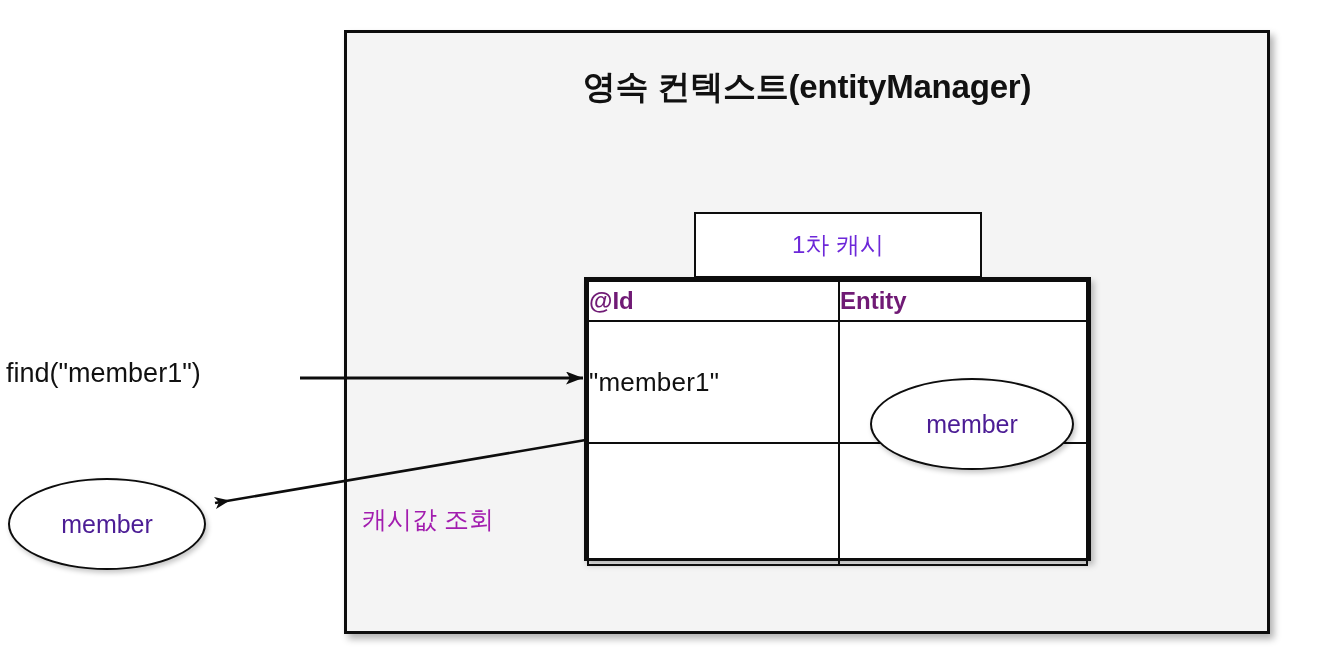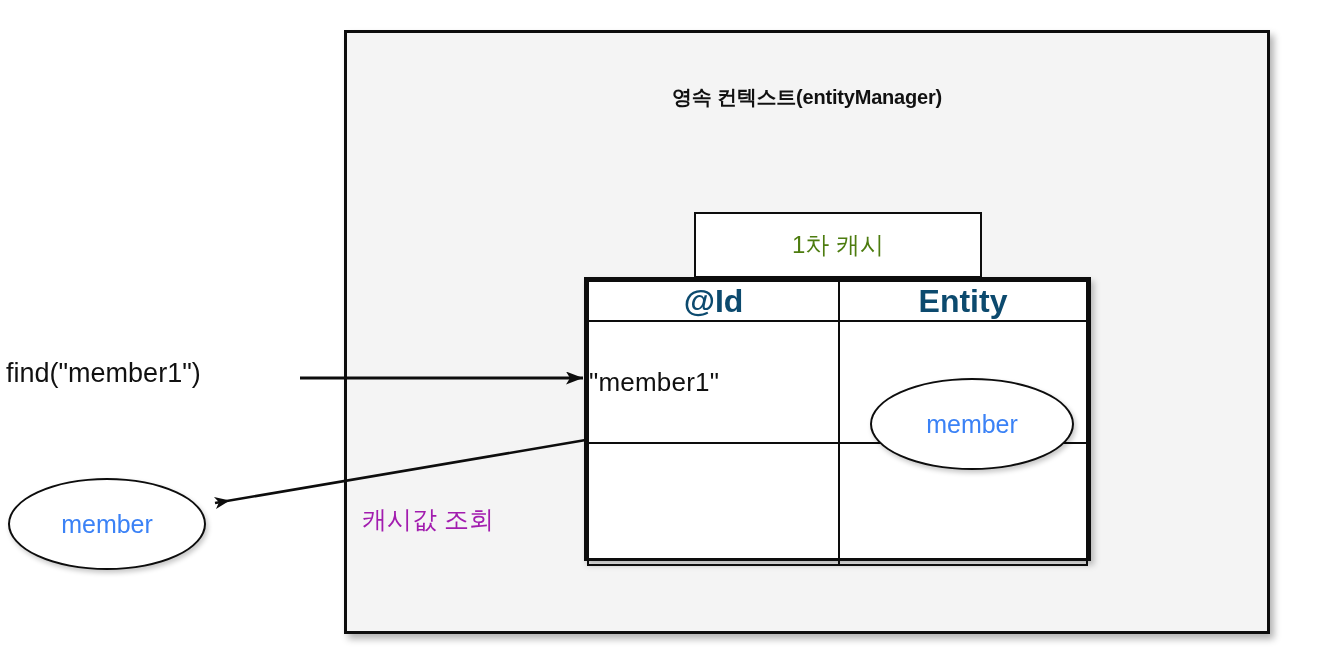--- a/index.html
+++ b/index.html
@@ -27,44 +27,44 @@
     width: 926px;
     height: 604px;
     background: #f4f4f4;
     border: 3px solid #0d0d0d;
     box-sizing: border-box;
     box-shadow: 4px 5px 7px rgba(0,0,0,0.30);
   }
   .pc-title {
     position: absolute;
     left: 0;
-    top: 51px;
+    top: 32px;
     width: 100%;
     text-align: center;
-    font-size: 20px;
+    font-size: 33px;
     font-weight: bold;
     letter-spacing: -0.2px;
     color: #111111;
   }
 
   
   .cache-cap {
     position: absolute;
     left: 694px;
     top: 212px;
     width: 288px;
     height: 66px;
     background: #ffffff;
     border: 2px solid #0d0d0d;
     box-sizing: border-box;
     display: flex;
     align-items: center;
     justify-content: center;
     font-size: 24px;
-    color: #4d7c0f;
+    color: #6d28d9;
     z-index: 3;
   }
 
   
   .cache-table {
     position: absolute;
     left: 584px;
     top: 277px;
     width: 507px;
     height: 284px;
@@ -85,24 +85,24 @@
   .tbl th, .tbl td {
     border: 2px solid #0d0d0d;
     padding: 0;
     margin: 0;
     background: transparent;
   }
   .tbl th:first-child, .tbl td:first-child { width: 249px; }
   .tbl tr.head-row { height: 40px; }
   .tbl tr.body-row { height: 122px; }
   .tbl th {
-    font-size: 32px;
+    font-size: 24px;
     font-weight: bold;
-    text-align: center;
-    color: #0c4a6e;
+    text-align: left;
+    color: #701a75;
   }
   .tbl td {
     vertical-align: middle;
   }
   .cell-id {
     font-size: 26px;
     color: #111111;
     padding-left: 16px;
     letter-spacing: 0.2px;
   }
@@ -110,21 +110,21 @@
 
   
   .ellipse {
     border: 2.5px solid #0d0d0d;
     border-radius: 50%;
     background: #ffffff;
     display: flex;
     align-items: center;
     justify-content: center;
     font-size: 25px;
-    color: #3b82f6;
+    color: #4c1d95;
     box-sizing: border-box;
   }
   .ellipse-entity {
     position: absolute;
     left: 30px;
     top: 56px;
     width: 204px;
     height: 92px;
     z-index: 6;
     box-shadow: 2px 3px 5px rgba(0,0,0,0.22);

